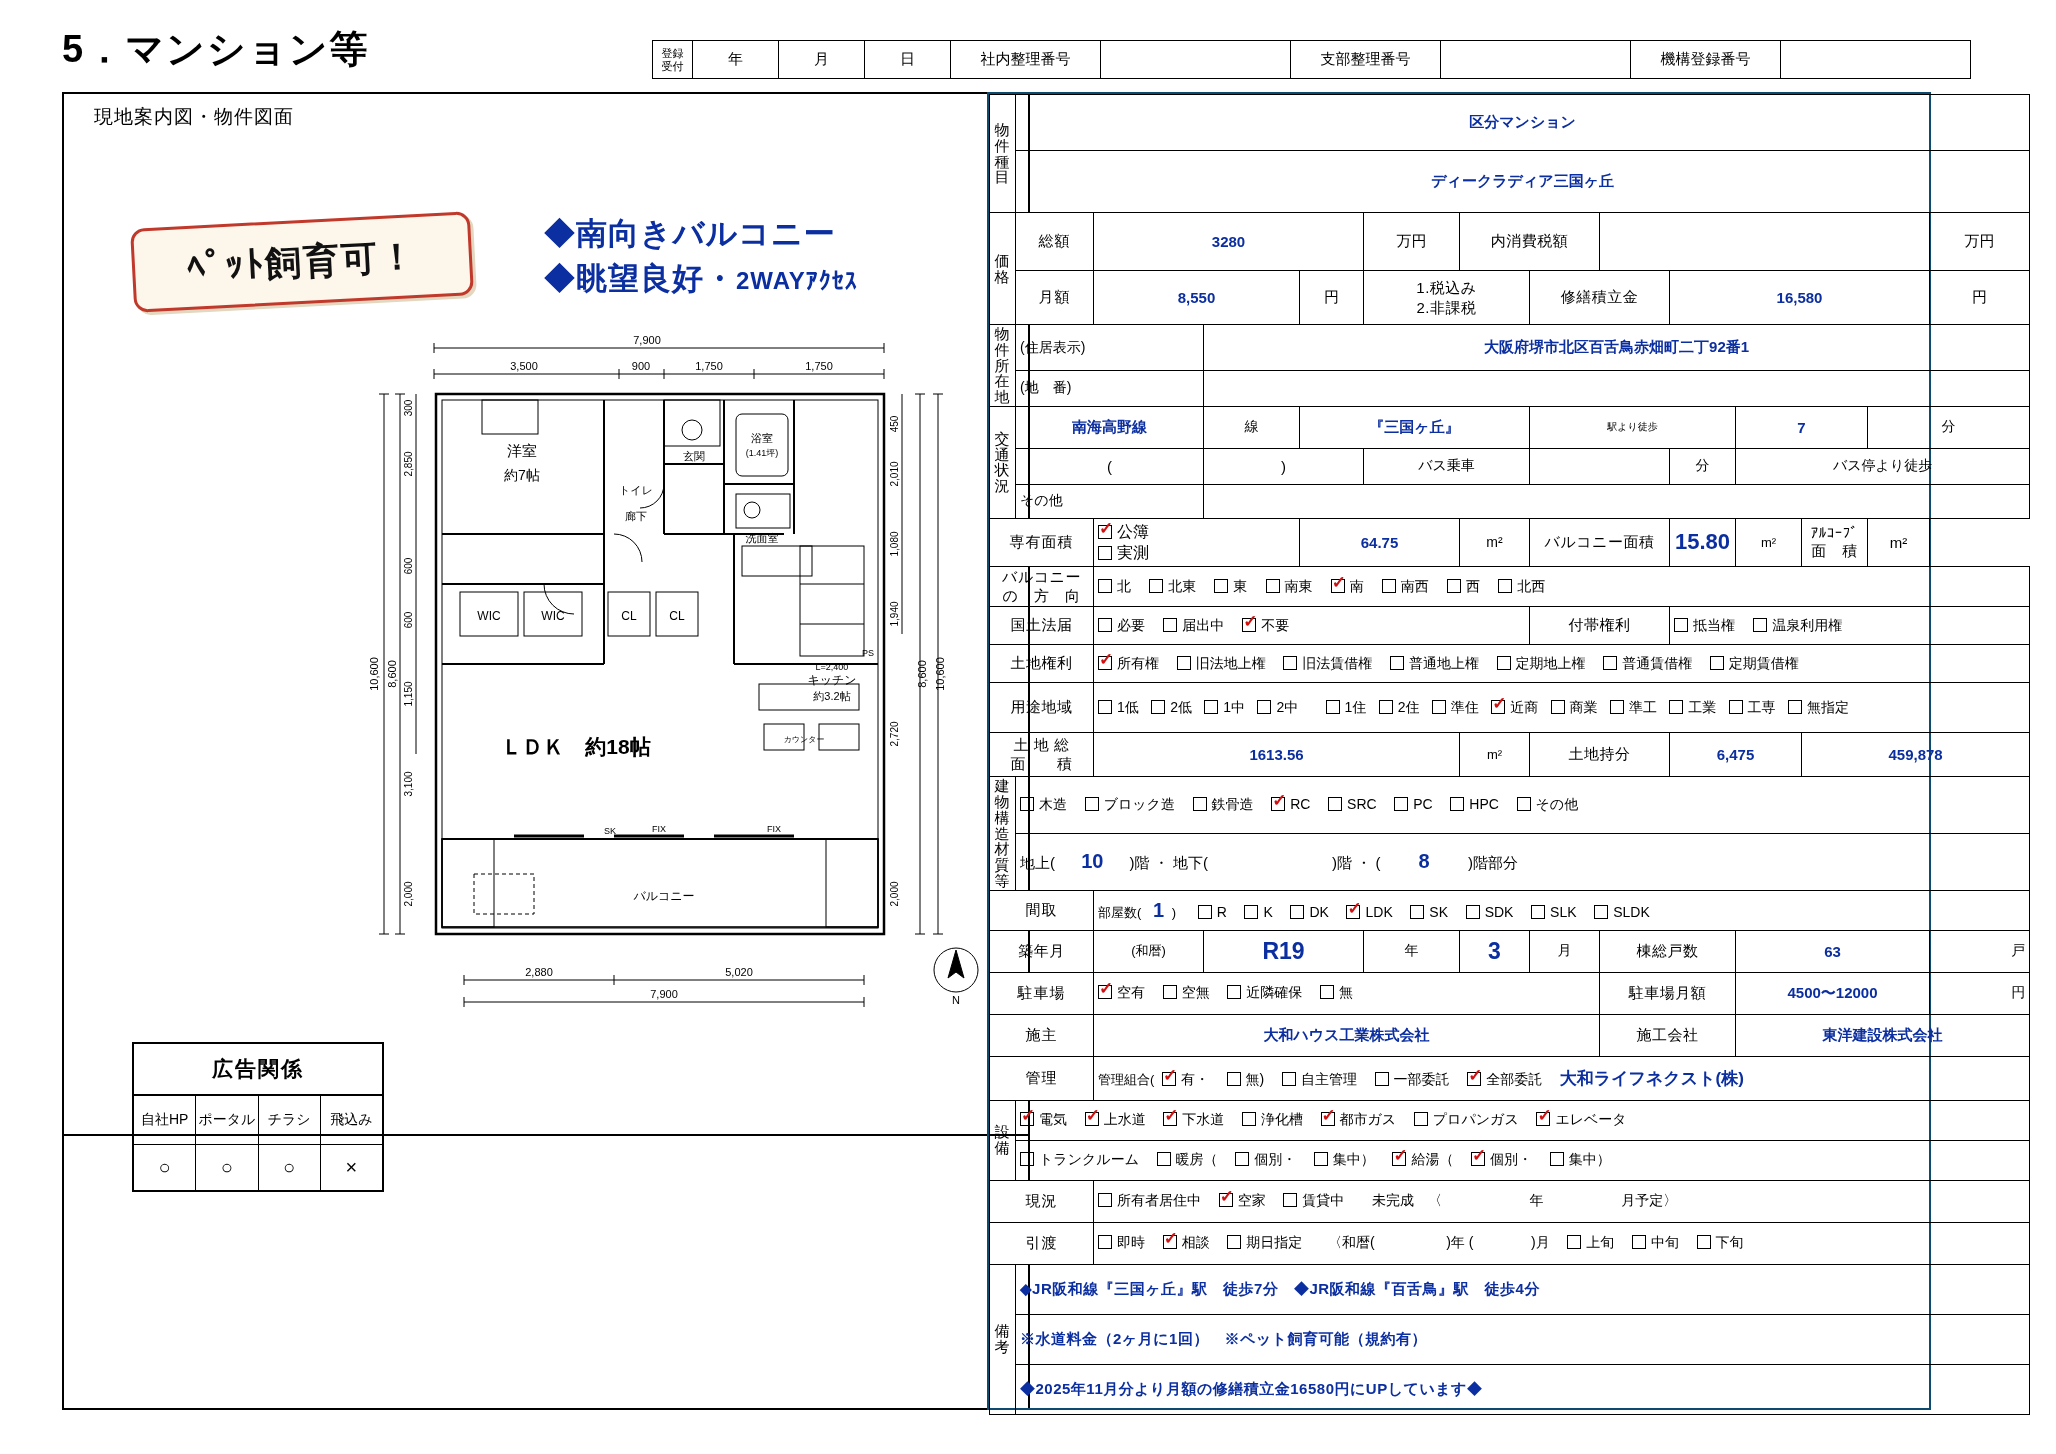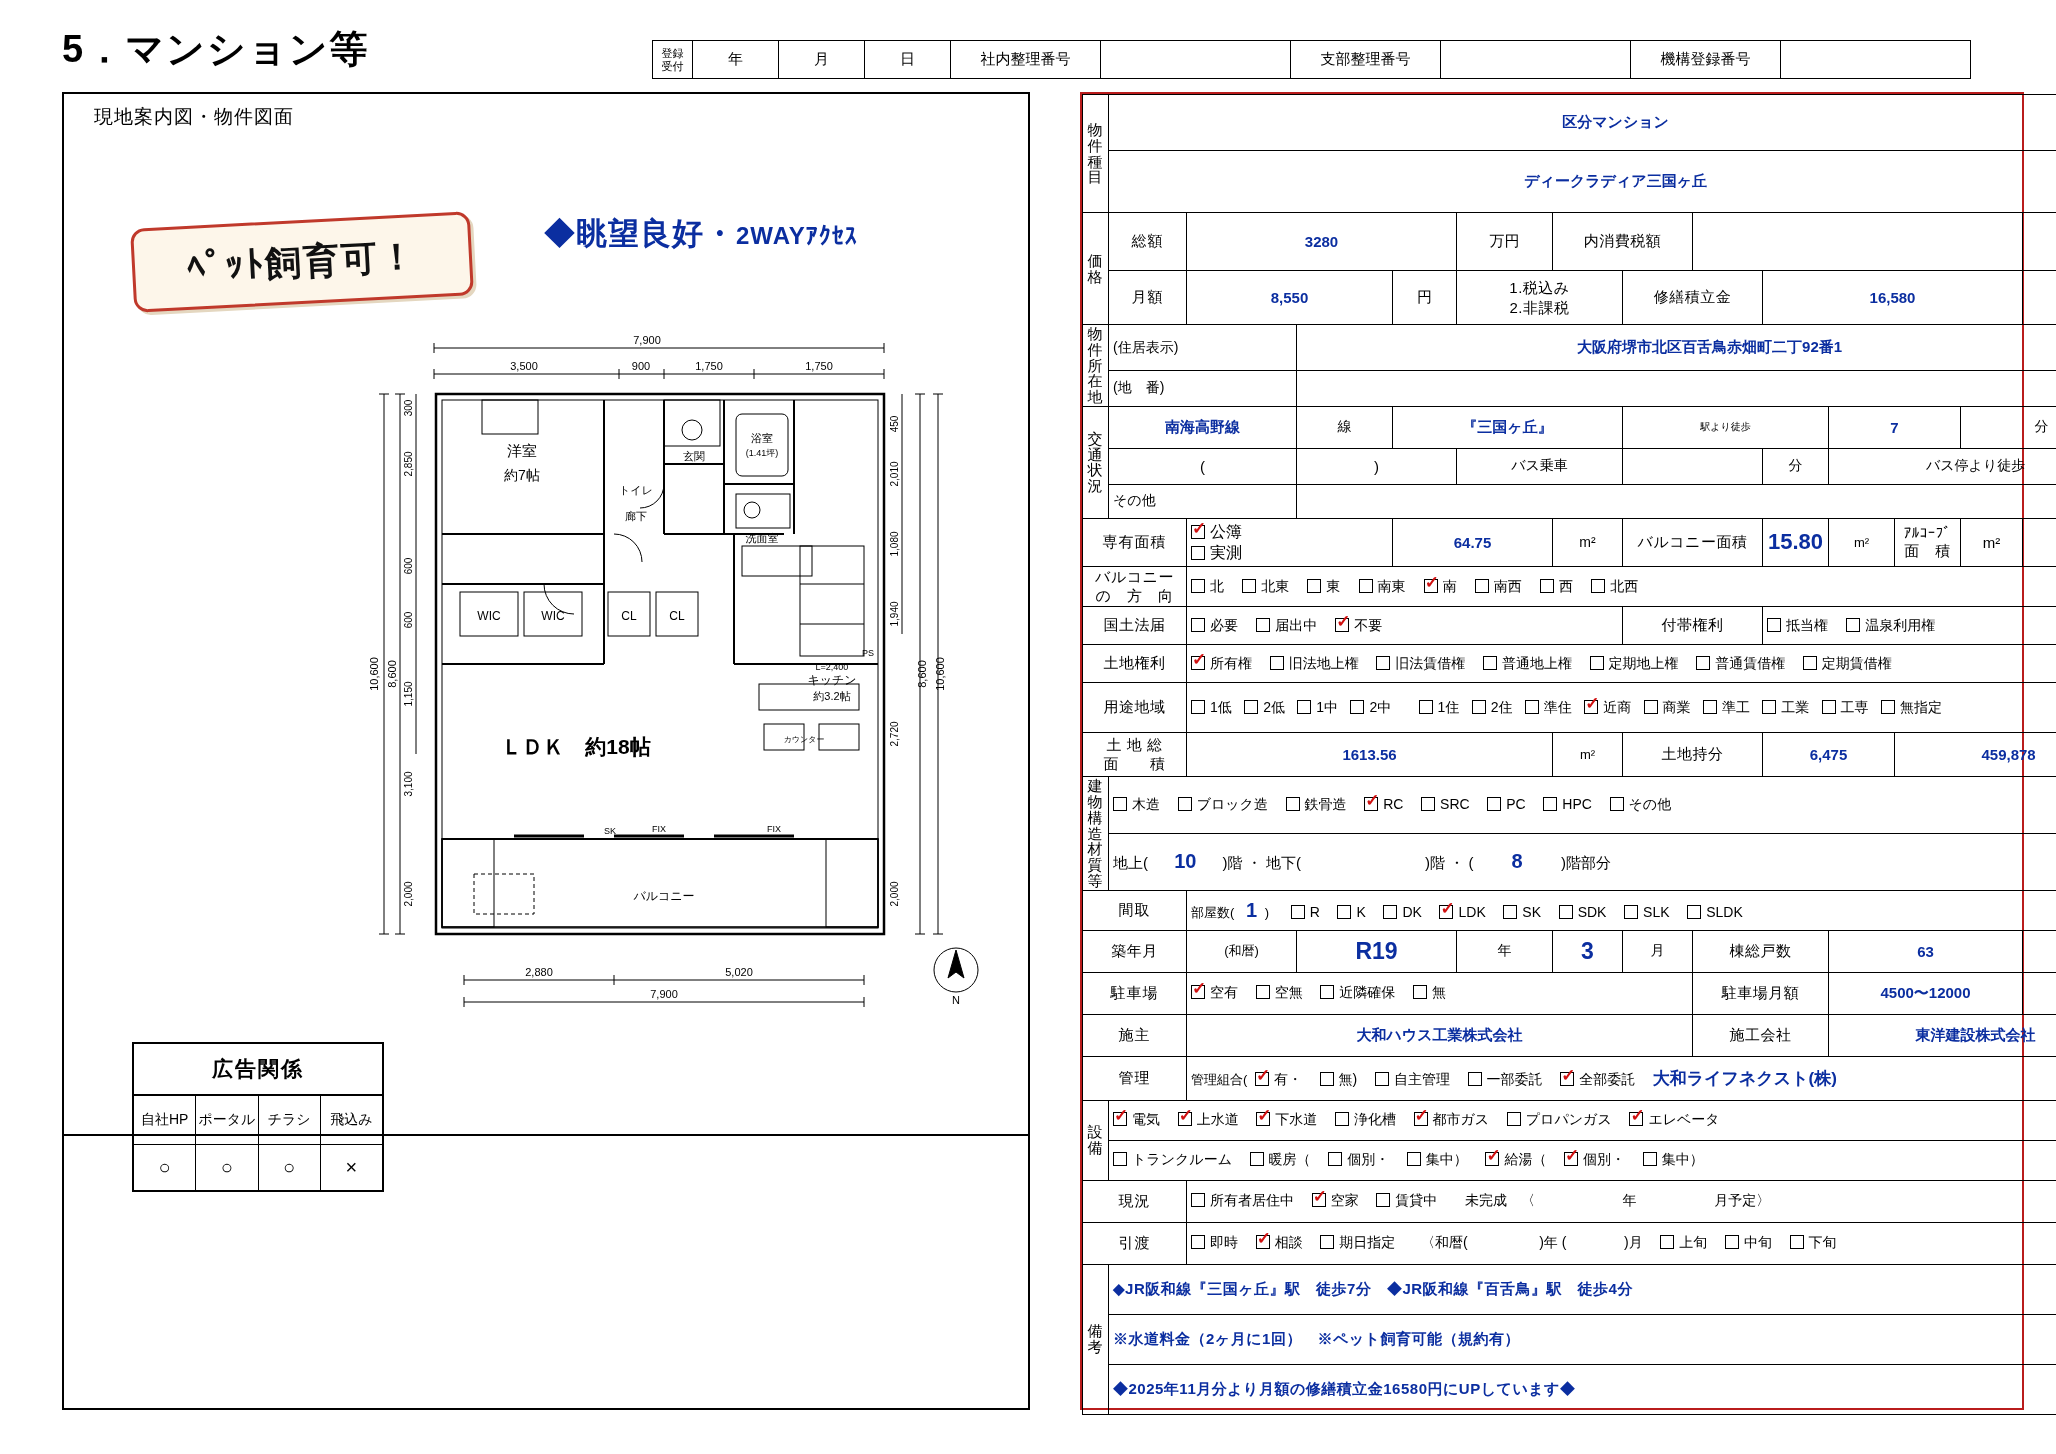--- a/index.html
+++ b/index.html
@@ -76,22 +76,22 @@
   }
   .ad-row { display:flex; height:48px; }
   .ad-row.h2 { height:46px; }
   .ad-cell { flex:1; border-right:1px solid #000; display:flex; align-items:center; justify-content:center; font-size:14px; }
   .ad-cell:last-child { border-right:none; }
   .ad-row.h2 .ad-cell { font-size:20px; border-top:1px solid #000; }
   .left-sep { position:absolute; left:0; top:1040px; width:100%; border-top:2px solid #000; }
 
   
   .right-panel {
-    position:absolute; left:1080px; top:92px; width:944px; height:1318px;
-    border:2px solid #b91c1c;
+    position:absolute; left:987px; top:92px; width:944px; height:1318px;
+    border:2px solid #0c4a6e;
   }
   table.grid { width:100%; border-collapse:collapse; table-layout:fixed; }
   table.grid td { border:1px solid #000; font-size:15px; padding:1px 4px; vertical-align:middle; }
   .vlabel { width:24px; font-size:12px; text-align:center; line-height:1.05; letter-spacing:1px; padding:2px 0; }
   .lbl { font-size:15px; text-align:center; background:#fff; letter-spacing:1px; }
   .lbl-sm { font-size:12.5px; text-align:center; letter-spacing:0.5px; }
   .big-blue { color:#0b2ea0; font-size:34px; font-weight:bold; text-align:center; }
   .mid-blue { color:#0b2ea0; font-size:27px; font-weight:bold; text-align:center; }
   .sm-blue { color:#0b2ea0; font-size:20px; font-weight:bold; }
   .ctr { text-align:center; }
@@ -136,20 +136,21 @@
     </table>
 
   <div class="left-panel">
     <div class="left-caption">現地案内図・物件図面</div>
 
     <div class="pet-badge">
       <span>ﾍﾟｯﾄ飼育可！</span>
     </div>
 
     <div class="headline">
+      <div>◆南向きバルコニー</div>
       <div>
         <span>◆眺望良好・</span><span class="small">2WAYｱｸｾｽ</span>
       </div>
     </div>
 
     <div class="plan">
       <svg width="640" height="720" viewBox="0 0 640 720">
         <g stroke="#000" fill="none" stroke-width="1">
 
           <line x1="70" y1="14" x2="520" y2="14"></line>

